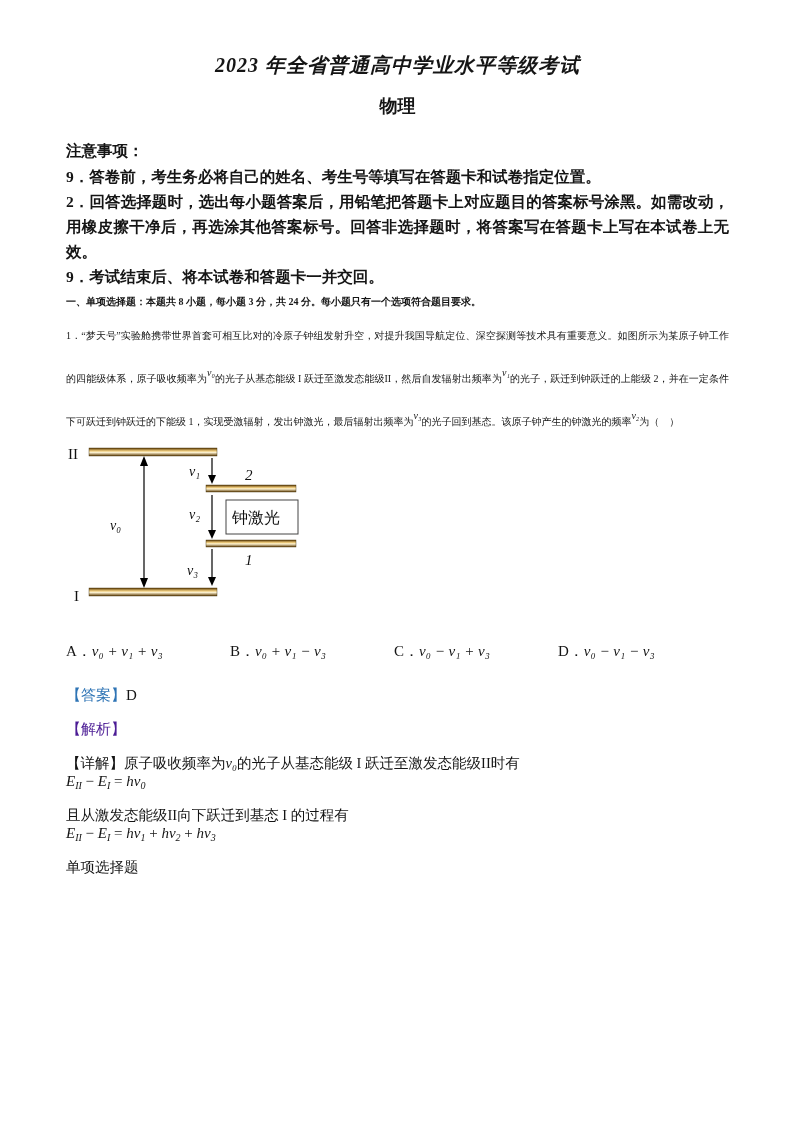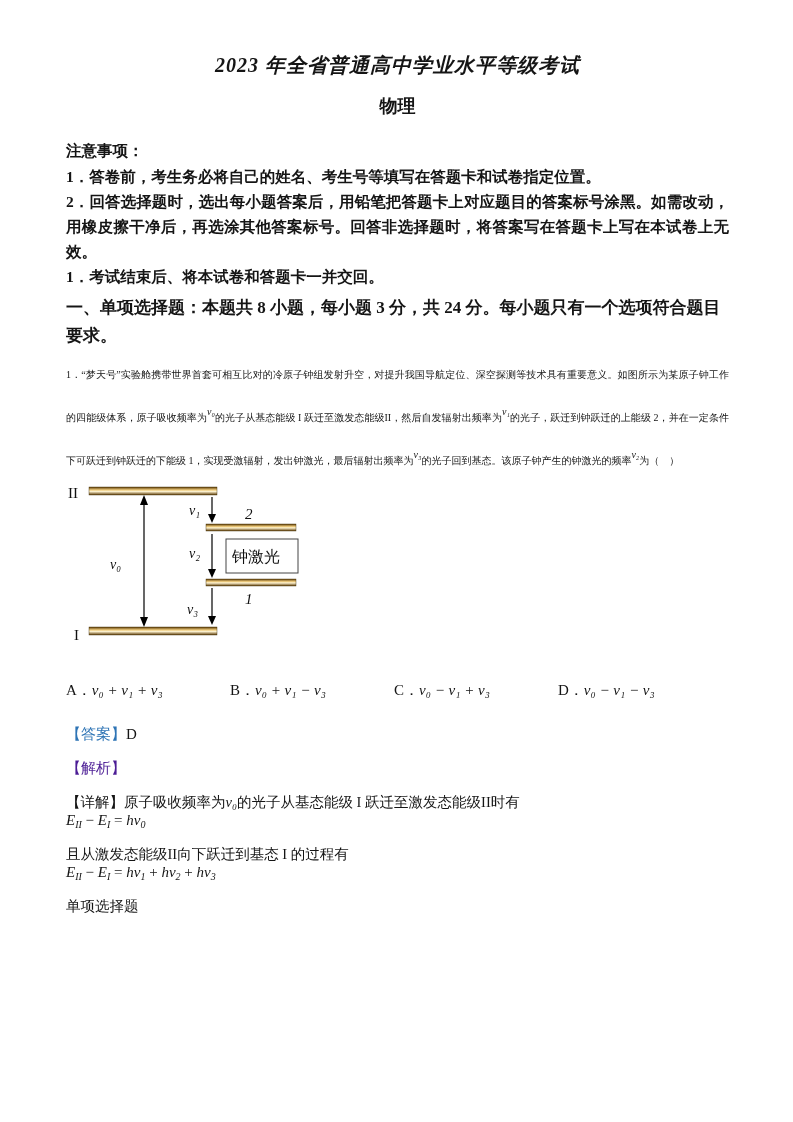--- a/index.html
+++ b/index.html
@@ -8,21 +8,21 @@
     width:793px; height:1122px; overflow:hidden;
     font-family:"Liberation Serif","DejaVu Serif",serif;
     color:#151515;
   }
   .page { padding:52px 64px 0 66px; }
   .title { text-align:center; font-size:20px; font-weight:bold; letter-spacing:1px;font-style:italic; }
   .subtitle { text-align:center; font-size:18px; font-weight:bold; margin-top:15px; }
   .notice { margin-top:12px; }
   .notice-heading { font-size:15.5px; font-weight:bold; line-height:1.65;margin-top:20px; }
   .notice-item { font-size:15.5px; font-weight:bold; line-height:1.62; text-align:justify; }
-  .section-heading { font-size:17px; font-weight:bold; margin-top:5px; line-height:1.65; }
+  .section-heading { font-size:10px; font-weight:bold; margin-top:5px; line-height:1.65; }
   .question-body { font-size:10px; line-height:37px; margin-top:6px; text-align:justify; }
   .math { font-style:italic; font-family:"Liberation Serif","DejaVu Serif",serif; }
   .math-raised { font-style:italic; vertical-align:6px; font-family:"Liberation Serif","DejaVu Serif",serif; }
   .diagram { margin-top:2px; margin-left:0; }
   .svg-level-label { font:15px "Liberation Serif","DejaVu Serif",serif; fill:#111; }
   .svg-num-label  { font:italic 15px "Liberation Serif","DejaVu Serif",serif; fill:#111; }
   .svg-math-label { font:italic 14px "Liberation Serif","DejaVu Serif",serif; fill:#111; }
   .svg-cjk-label  { font:16px "Liberation Serif","DejaVu Serif",serif; fill:#111; }
   .options-row { display:flex; margin-top:16px; font-size:15px; }
   .option { width:164px; }
@@ -39,23 +39,23 @@
 </head>
 <body>
 
 <div class="page">
 
   <h1 class="title">2023 年全省普通高中学业水平等级考试</h1>
   <h2 class="subtitle">物理</h2>
 
   <div class="notice">
     <p class="notice-heading">注意事项：</p>
-    <p class="notice-item">1．答卷前，考生务必将自己的姓名、考生号等填写在答题卡和试卷指定位置。</p>
+    <p class="notice-item">9．答卷前，考生务必将自己的姓名、考生号等填写在答题卡和试卷指定位置。</p>
     <p class="notice-item">2．回答选择题时，选出每小题答案后，用铅笔把答题卡上对应题目的答案标号涂黑。如需改动，用橡皮擦干净后，再选涂其他答案标号。回答非选择题时，将答案写在答题卡上写在本试卷上无效。</p>
-    <p class="notice-item">1．考试结束后、将本试卷和答题卡一并交回。</p>
+    <p class="notice-item">9．考试结束后、将本试卷和答题卡一并交回。</p>
   </div>
 
   <p class="section-heading">一、单项选择题：本题共 8 小题，每小题 3 分，共 24 分。每小题只有一个选项符合题目要求。</p>
 
   <p class="question-body"><span>1．“梦天号”实验舱携带世界首套可相互比对的冷原子钟组发射升空，对提升我国导航定位、深空探测等技术具有重要意义。如图所示为某原子钟工作的四能级体系，原子吸收频率为</span><span class="math-raised">ν₀</span><span>的光子从基态能级 I 跃迁</span><span>至激发态能级II，然后自发辐射出频率为</span><span class="math-raised">ν₁</span><span>的光子，跃迁到钟跃迁的上能级 2，并在一定条件下可跃迁到钟跃迁的下能级 1，实现受激辐射，发出钟激光，最后辐射出频率为</span><span class="math-raised">ν₃</span><span>的光子回到基态。该原子钟产生的钟激光的频率</span><span class="math-raised">ν₂</span><span>为（　）</span></p>
 
   <div class="diagram">
     <svg width="310" height="180" viewBox="0 0 310 180">
       <defs>
         <linearGradient id="goldbar" x1="0" y1="0" x2="0" y2="1">

